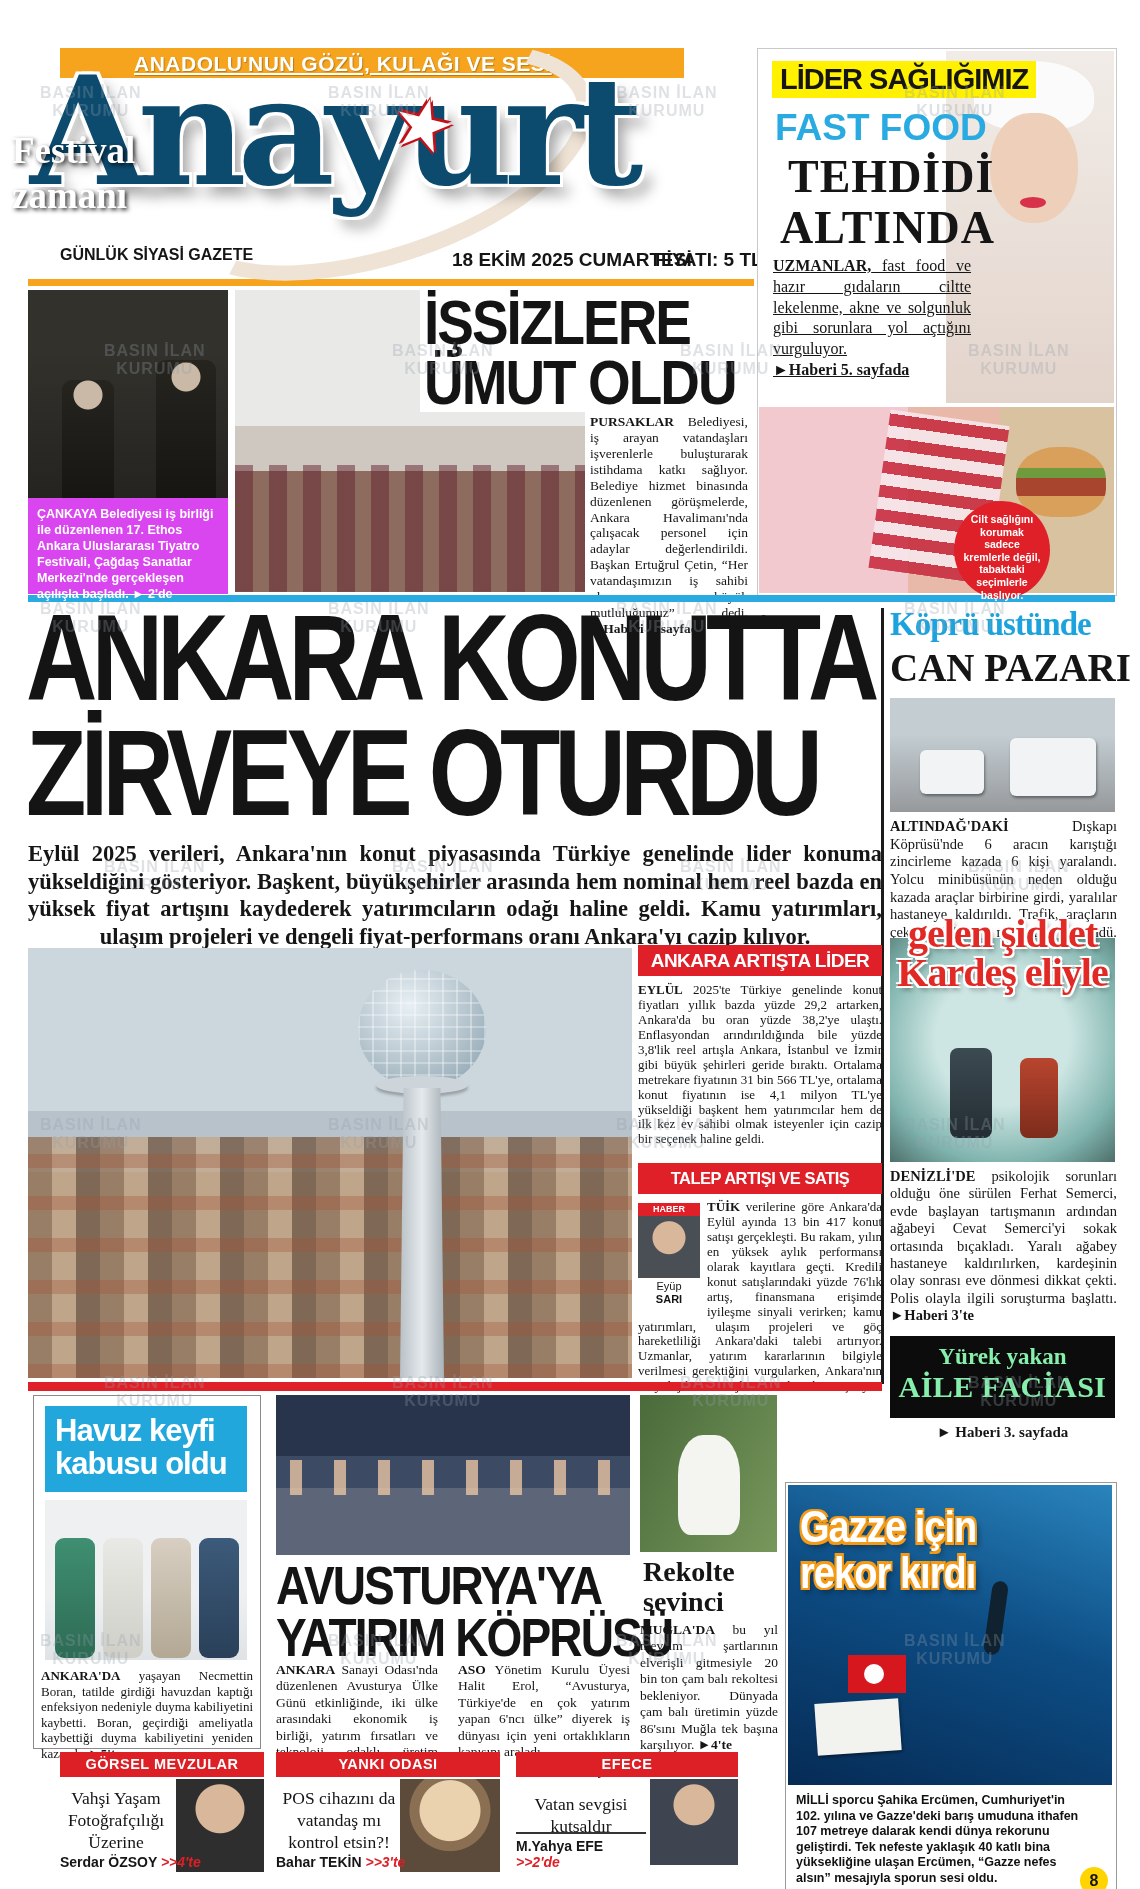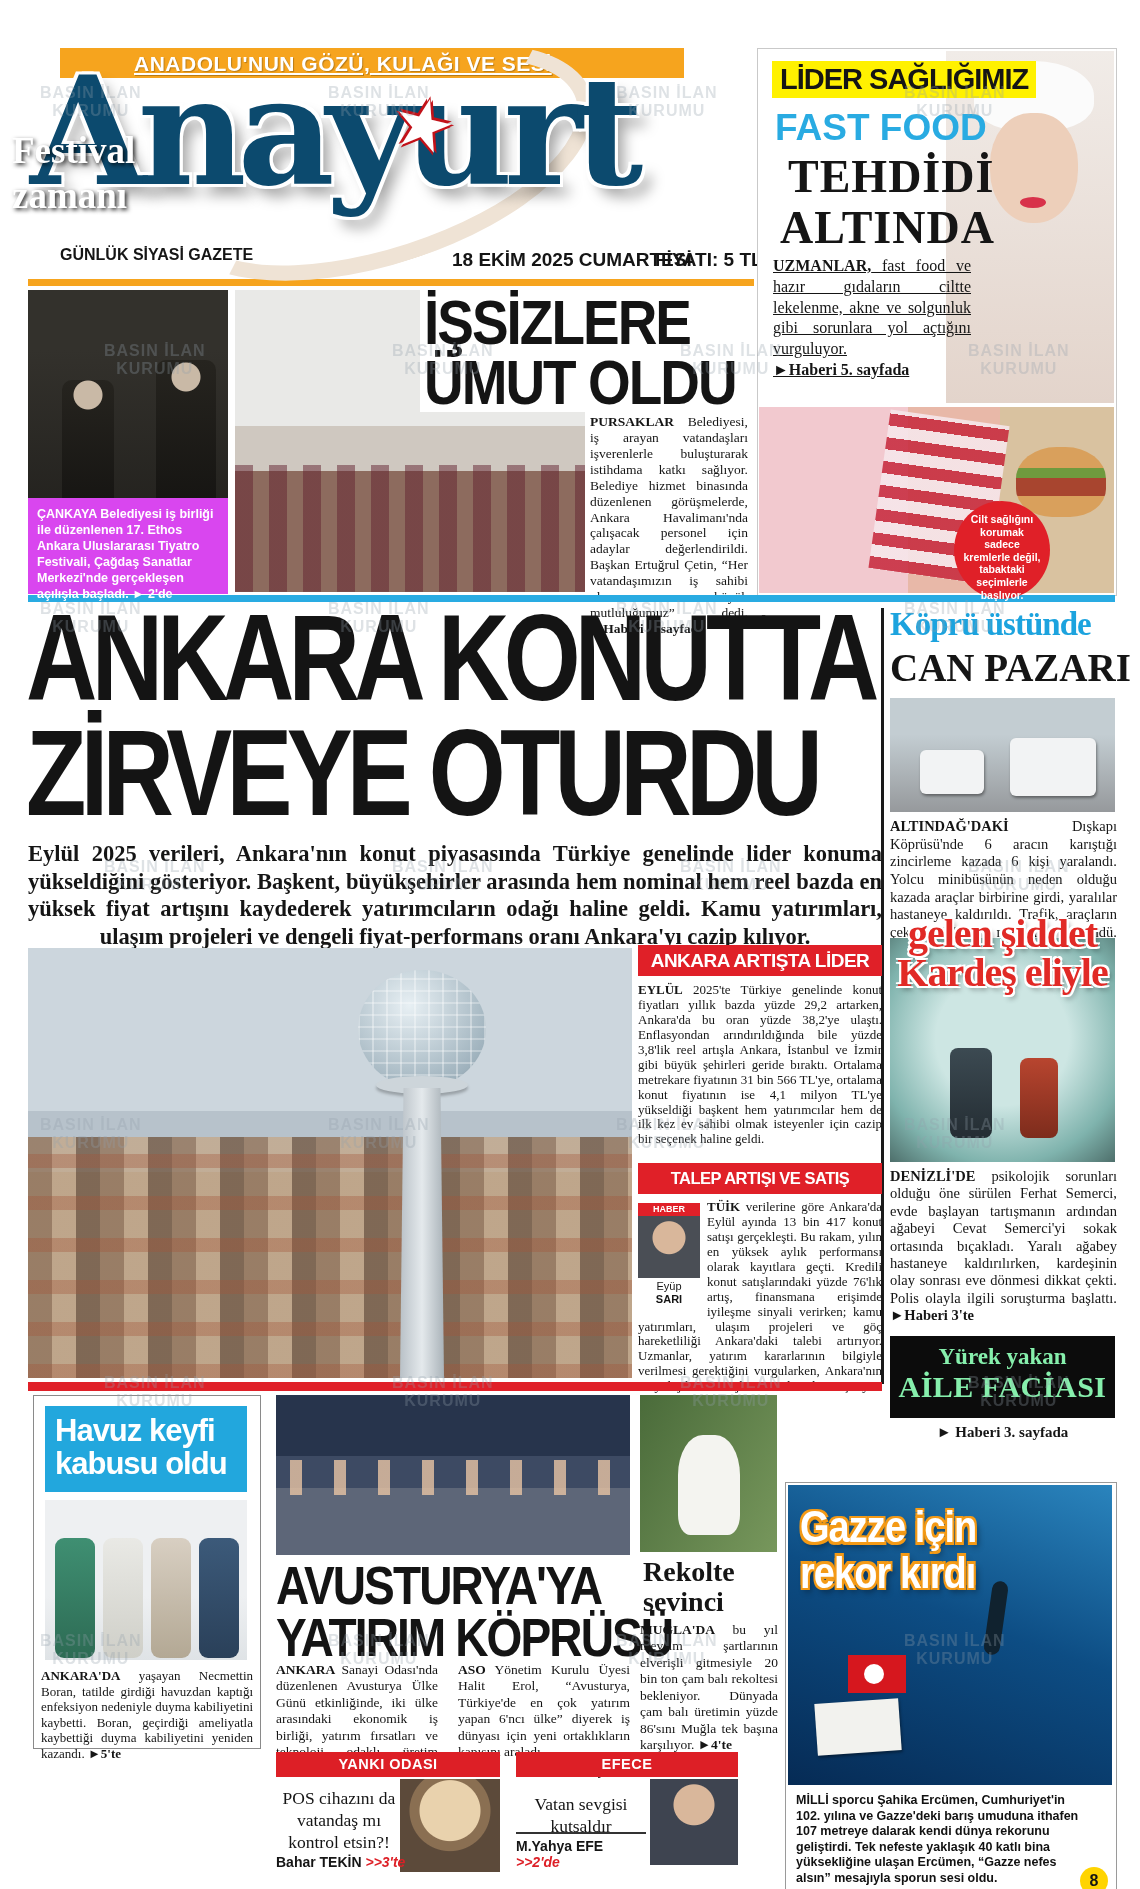--- a/index.html
+++ b/index.html
@@ -345,20 +345,29 @@
         <div class="abs" id="gaza-flag-moon"></div>
       </div>
       <div class="abs" id="gaza-banner"></div>
     </div>
     <div class="abs" id="gaza-body">
       <span class="lead">MİLLİ</span><span> sporcu Şahika Ercümen, Cumhuriyet'in 102. yılına ve Gazze'deki barış umuduna ithafen 107 metreye dalarak kendi dünya rekorunu geliştirdi. Tek nefeste yaklaşık 40 katlı bina yüksekliğine ulaşan Ercümen, “Gazze nefes alsın” mesajıyla sporun sesi oldu.</span>
     </div>
     <div class="abs" id="gaza-badge">8</div>
   </div>
 
+  <div class="col-box" id="colbox1">
+    <div class="col-bar">GÖRSEL MEVZULAR</div>
+    <div class="col-title">Vahşi Yaşam Fotoğrafçılığı Üzerine</div>
+    <div class="col-photo"></div>
+    <div class="col-byline">
+      <span>Serdar ÖZSOY</span>
+      <span class="cref">&gt;&gt;4'te</span>
+    </div>
+  </div>
   <div class="col-box" id="colbox2">
     <div class="col-bar">YANKI ODASI</div>
     <div class="col-title">POS cihazını da vatandaş mı kontrol etsin?!</div>
     <div class="col-photo"></div>
     <div class="col-byline">
       <span>Bahar TEKİN</span>
       <span class="cref">&gt;&gt;3'te</span>
     </div>
   </div>
   <div class="col-box" id="colbox3">

